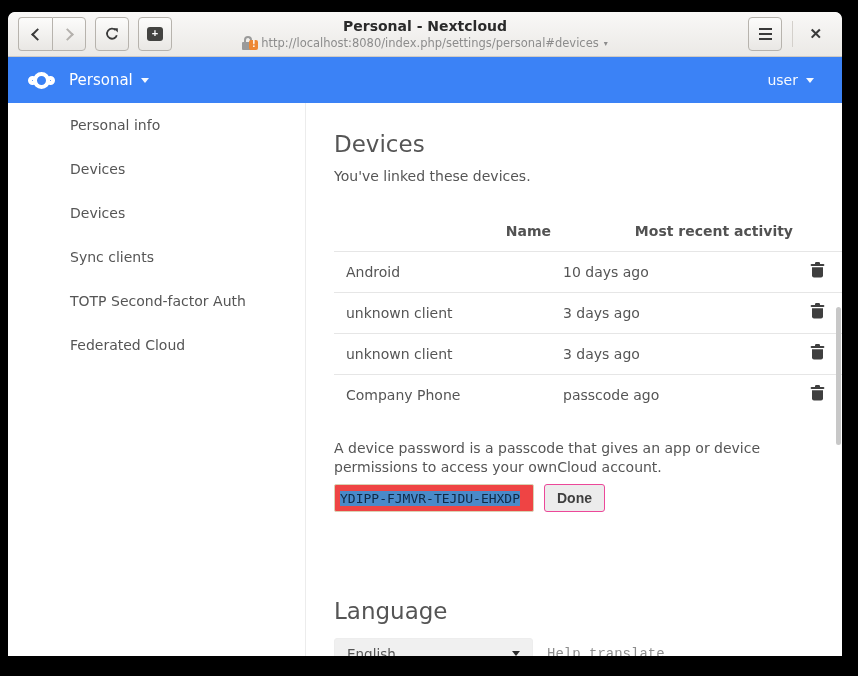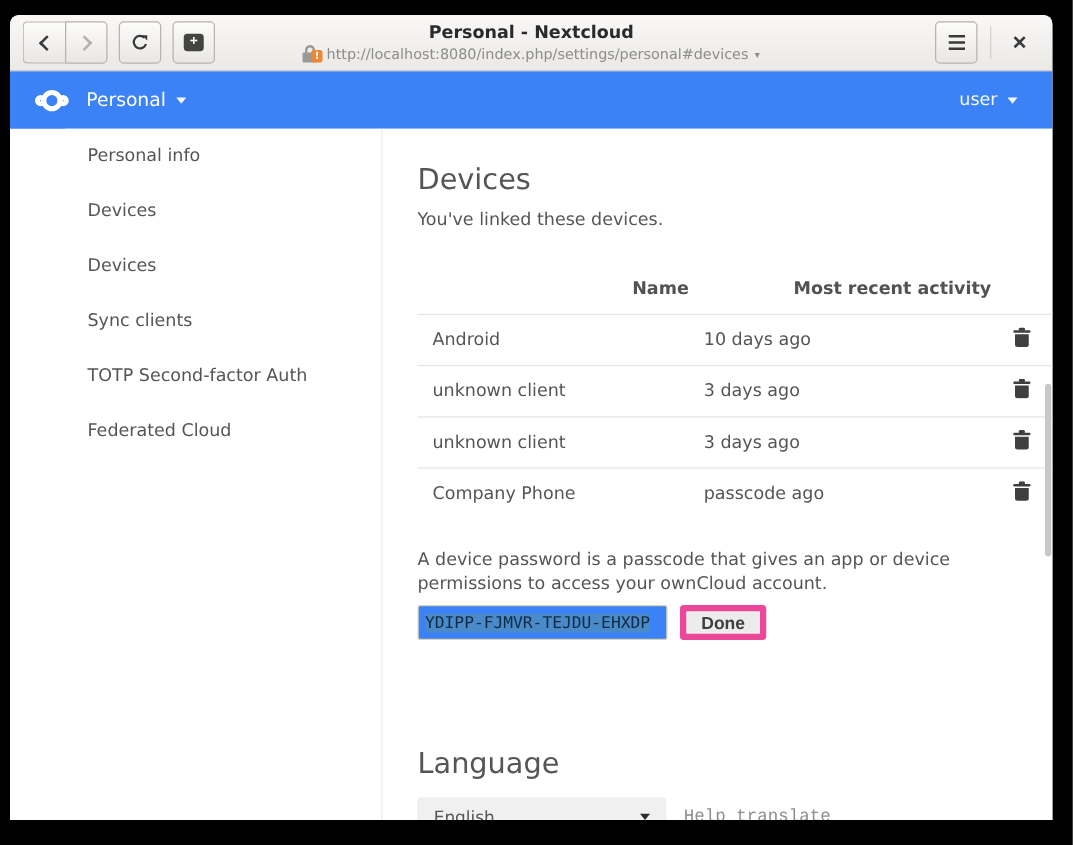--- a/index.html
+++ b/index.html
@@ -77,26 +77,26 @@
                      height:40px; padding-left:12px; border-bottom:1px solid #e6e6e6; }
   table.devices td { font-size:14px; color:#555; height:41px; padding-left:12px;
                      border-bottom:1px solid #e6e6e6; }
   table.devices tr:last-child td { border-bottom:none; }
   table.devices .col-name { width:217px; }
   table.devices .col-action { width:56px; text-align:right; padding-right:24px; }
   .trash-btn { background:none; border:none; cursor:pointer; padding:0; line-height:0; }
 
   .note { font-size:14px; line-height:19px; color:#555; width:500px; margin-top:24px; }
   .passcode-row { display:flex; align-items:center; margin-top:7px; gap:10px; }
-  .passcode-input { width:200px; height:28px; background:#3b82f6; border:1px solid #d9d2b4;
+  .passcode-input { width:200px; height:28px; background:#ef4444; border:1px solid #d9d2b4;
                     border-radius:2px; display:flex; align-items:center; padding:0 5px;
                     overflow:hidden; cursor:text; }
   .passcode-input .sel { font-family:"DejaVu Sans Mono","Liberation Mono",monospace;
                          font-size:13px; background:#4a8ac9; color:#0e2a47; white-space:nowrap; }
-  .done-btn { height:28px; padding:0 12px; background:#ececec; border:5px solid #ec4899;
+  .done-btn { height:28px; padding:0 12px; background:#ececec; border:1px solid #ec4899;
               border-radius:3px; font-size:14px; font-weight:bold; color:#3f3f3f; cursor:pointer; }
 
   #language-title { margin-top:84px; }
   .lang-row { display:flex; align-items:center; margin-top:12px; gap:14px; }
   .lang-select { width:199px; height:31px; background:#f0f0f0; border:1px solid #ededed;
                  border-radius:3px; display:flex; align-items:center; padding:0 12px;
                  font-size:13.5px; color:#555; cursor:pointer;justify-content:center; }
   .lang-select .caret-dark { margin-left:auto; width:0; height:0;
                  border-left:4px solid transparent; border-right:4px solid transparent;
                  border-top:5px solid #2a2a2a; }

